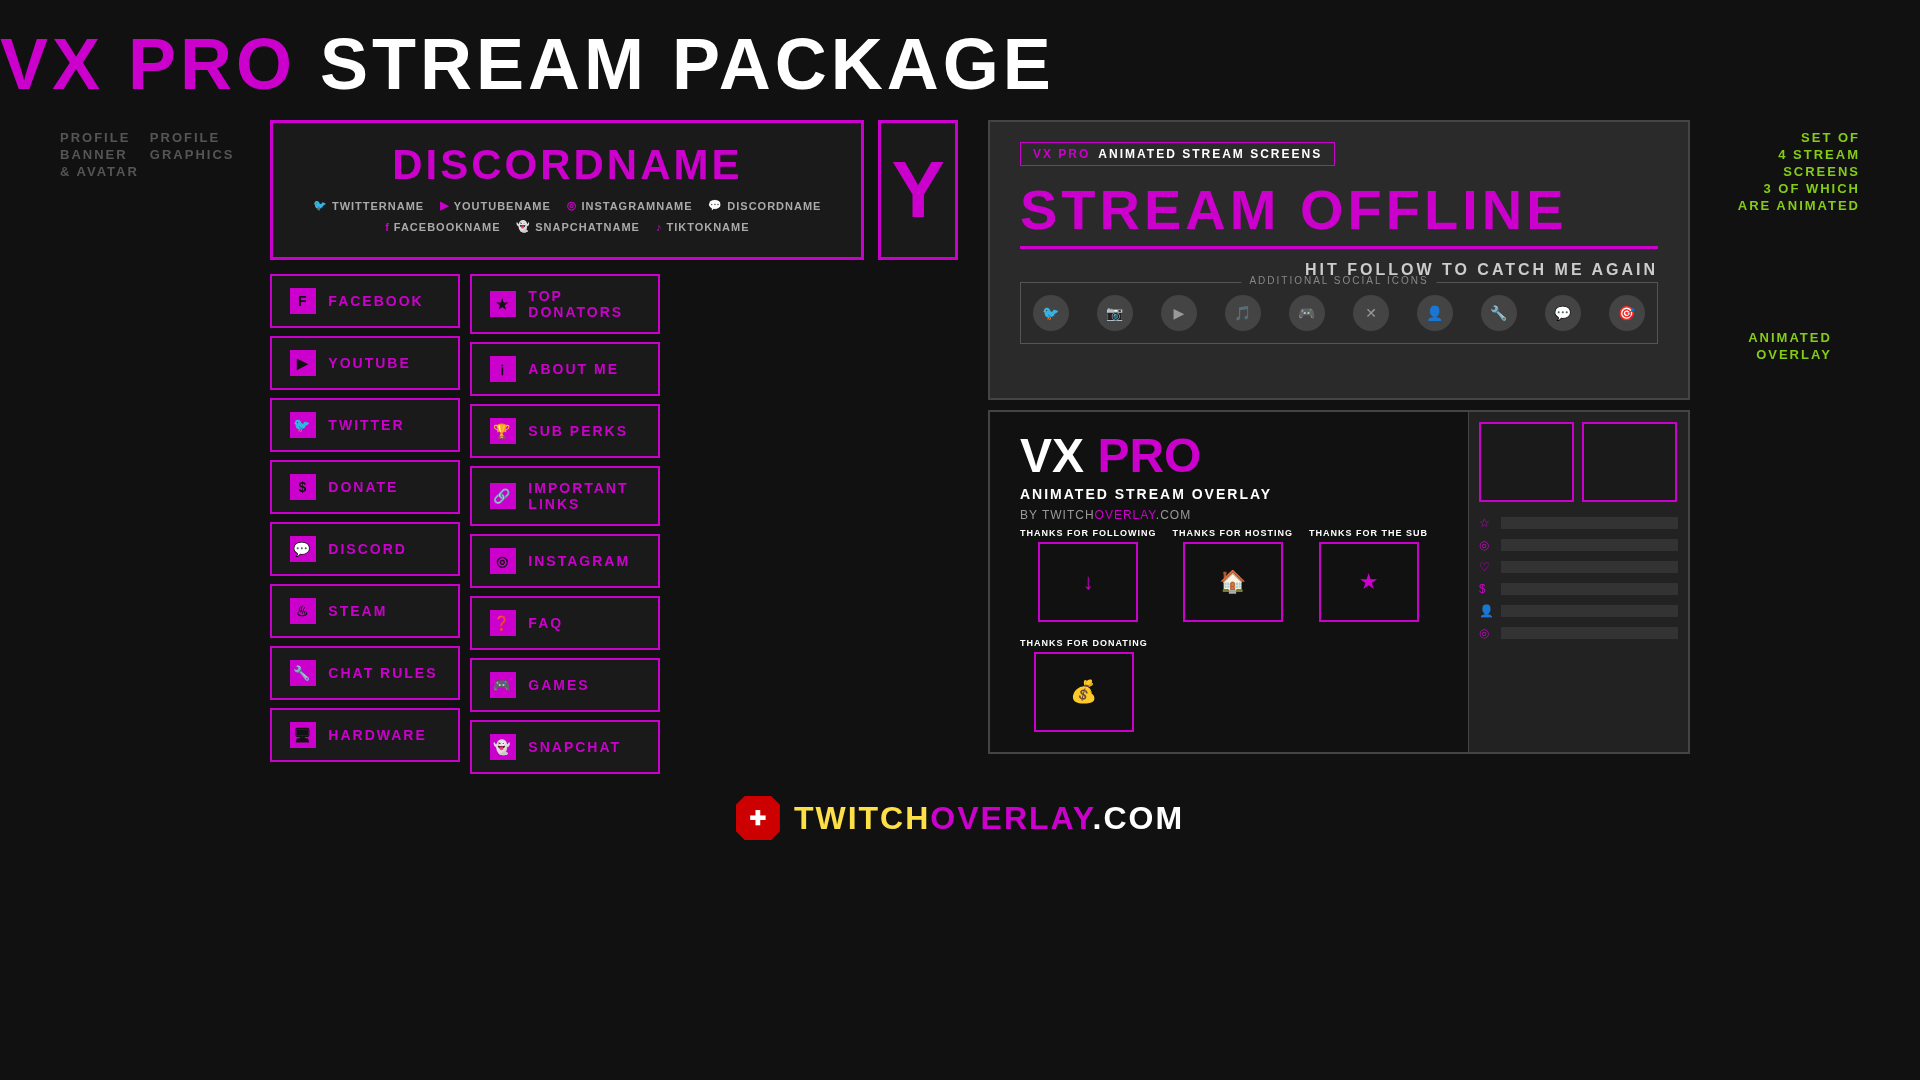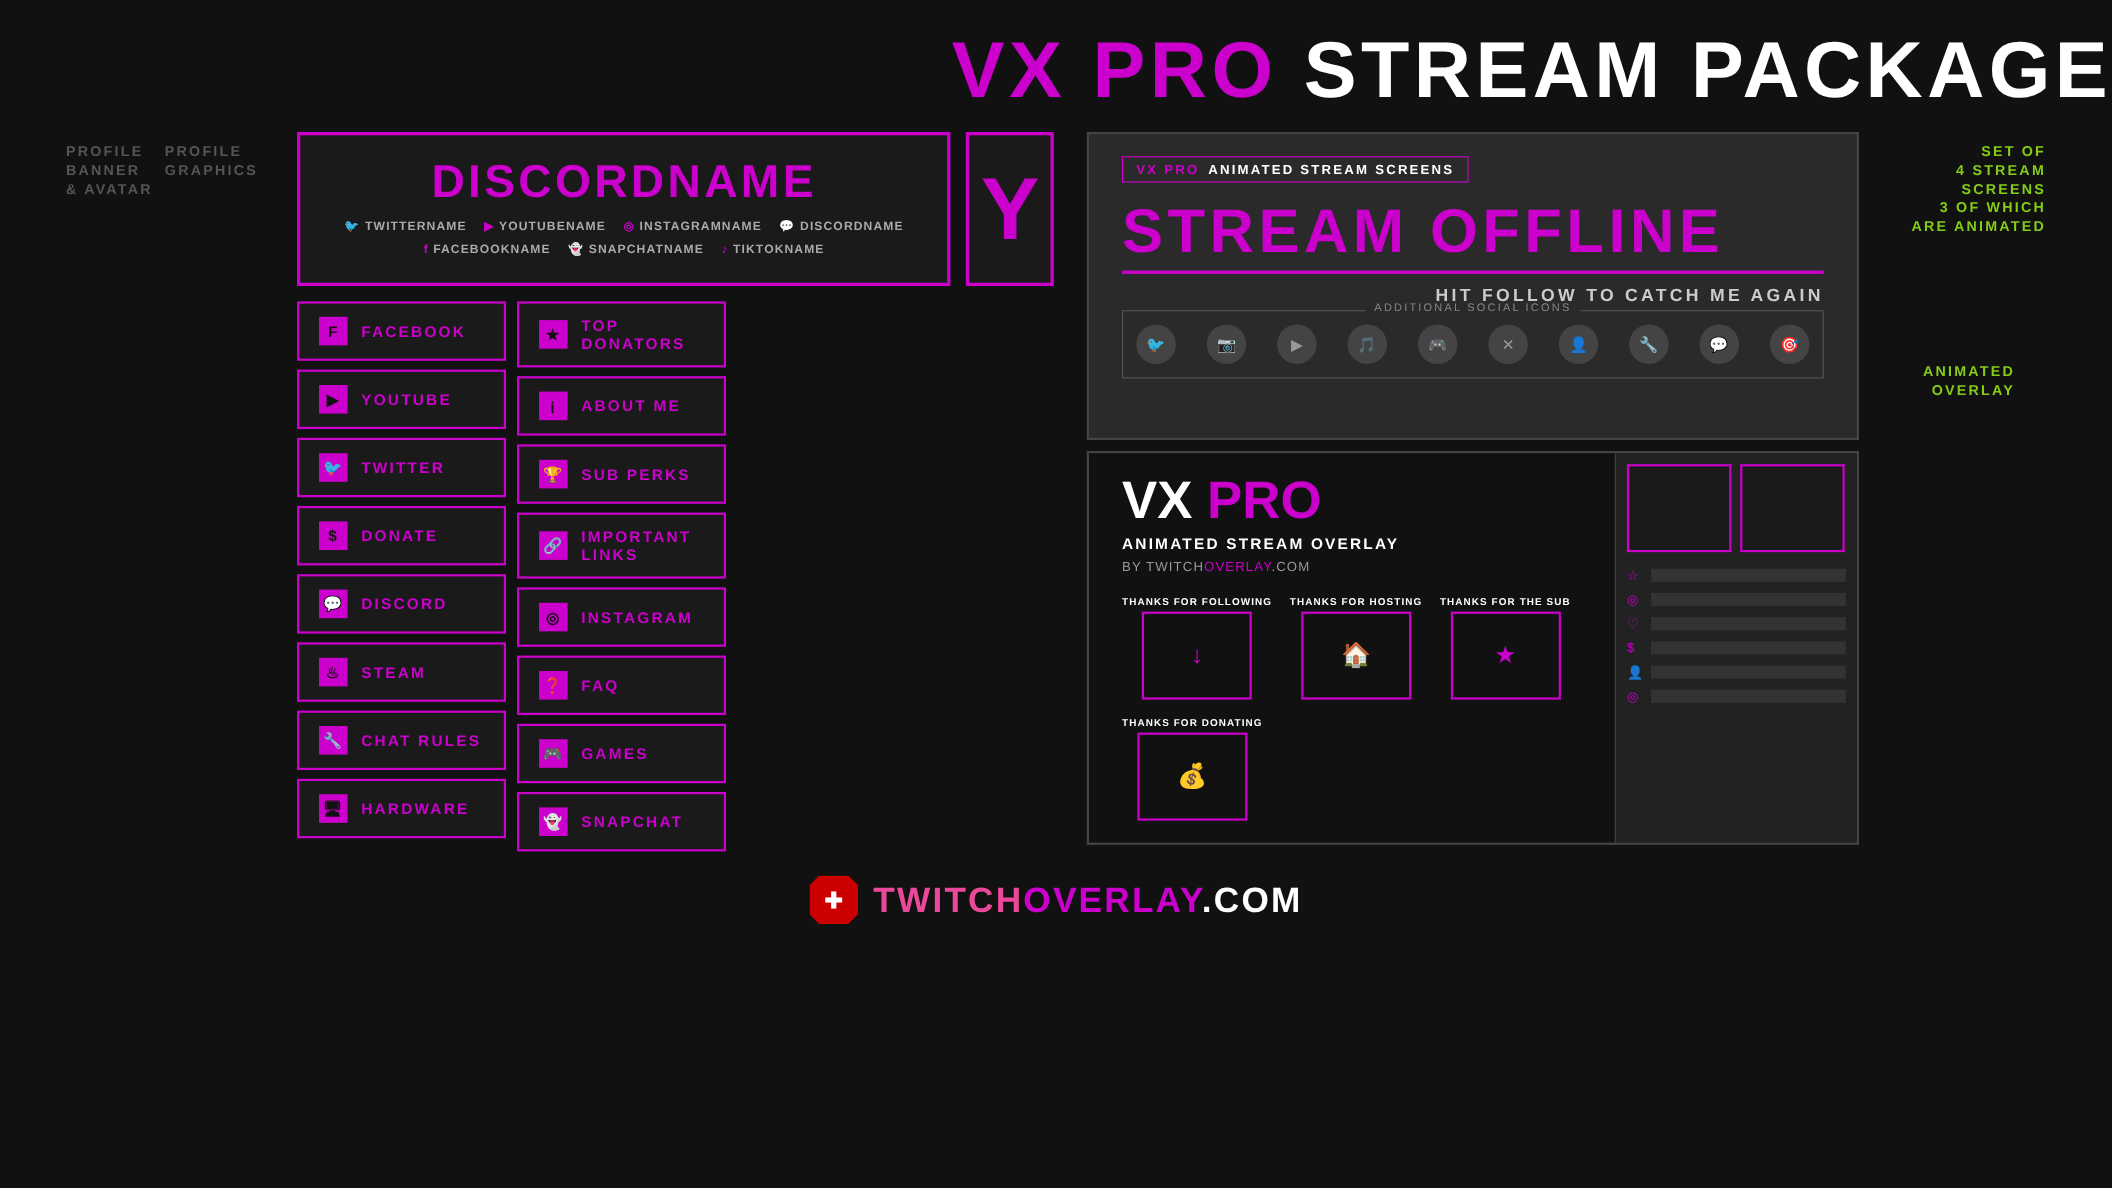--- a/index.html
+++ b/index.html
@@ -6,21 +6,21 @@
     body {
       background: #111111;
       width: 1920px;
       height: 1080px;
       overflow: hidden;
       font-family: 'Arial Black', 'Arial', sans-serif;
     }
 
     
     .header {
-      text-align: right;
+      text-align: left;
       padding: 28px 0 20px;
     }
     .header-title {
       font-size: 72px;
       font-weight: 900;
       letter-spacing: 4px;
       line-height: 1;
     }
     .header-title .vx { color: #cc00cc; }
     .header-title .pro { color: #cc00cc; }
@@ -285,21 +285,21 @@
       font-weight: 400;
       color: #999;
       letter-spacing: 1px;
     }
     .overlay-by span {
       color: #cc00cc;
     }
     .overlay-thanks-row {
       display: flex;
       gap: 16px;
-      margin-top: 14px;
+      margin-top: 0;
       flex-wrap: wrap;
     }
     .thanks-item {
       display: flex;
       flex-direction: column;
       align-items: center;
       gap: 4px;
     }
     .thanks-box {
       border: 2px solid #cc00cc;
@@ -399,21 +399,21 @@
       font-size: 20px;
       color: #fff;
       font-weight: 900;
       clip-path: polygon(20% 0%, 80% 0%, 100% 20%, 100% 80%, 80% 100%, 20% 100%, 0% 80%, 0% 20%);
     }
     .footer-text {
       font-size: 32px;
       font-weight: 900;
       letter-spacing: 2px;
     }
-    .footer-text .twitch { color: #ec4899; }
+    .footer-text .twitch { color: #fde047; }
     .footer-text .overlay { color: #cc00cc; }
     .footer-text .com { color: #ffffff; }
   </style>
 </head>
 <body>
 
 <div class="header">
   <div class="header-title">
     <span class="vx">VX</span><span class="pro"> PRO</span><span class="stream"> STREAM</span><span class="package"> PACKAGE</span>
   </div>

